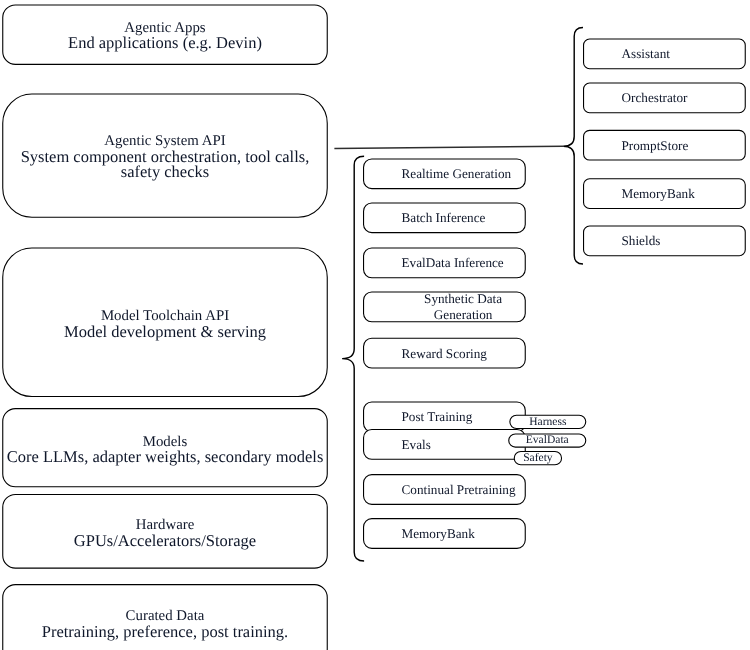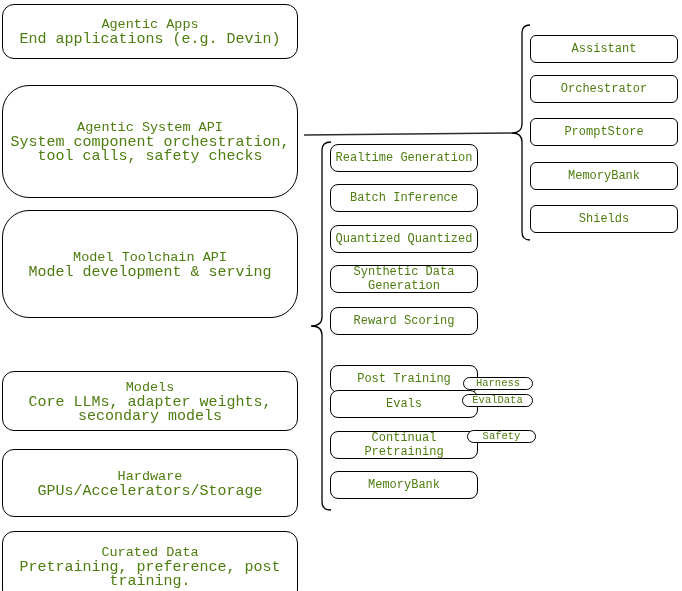--- a/index.html
+++ b/index.html
@@ -1,22 +1,22 @@
 <!DOCTYPE html>
 <html><head>
 <meta charset="utf-8">
 <style>
   html, body { margin: 0; padding: 0; background: #ffffff; }
   .canvas {
     position: relative;
     width: 682px;
     height: 591px;
     background: #ffffff;
-    font-family: Liberation Mono, monospace;
-    color: #4d7c0f;
+    font-family: Liberation Serif, serif;
+    color: #0f172a;
     overflow: hidden;
   }
   
   .lbox {
     position: absolute;
     left: 2px;
     width: 296px;
     border: 1.3px solid #000;
     background: #fff;
     box-sizing: border-box;
@@ -31,23 +31,23 @@
   
   .mbox, .rbox {
     position: absolute;
     width: 148px;
     height: 28px;
     border: 1.3px solid #000;
     background: #fff;
     box-sizing: border-box;
     display: flex;
     align-items: center;
-    justify-content: center;
     text-align: center;
     font-size: 12px;
+    padding-left: 34px;
   }
   .mbox { left: 330px; border-radius: 8px; }
   .rbox { left: 530px; border-radius: 6px; }
   
   .pill {
     position: absolute;
     height: 13px;
     border: 1.2px solid #000;
     background: #fff;
     border-radius: 8px;
@@ -74,26 +74,26 @@
   <div class="lbox" style="top:4px;height:55px;border-radius:12px">
     <div class="ltitle">Agentic Apps</div>
     <div class="lsub">End applications (e.g. Devin)</div>
   </div>
 
   <div class="lbox" style="top:85px;height:113px;border-radius:27px">
     <div class="ltitle">Agentic System API</div>
     <div class="lsub">System component orchestration, tool calls, safety checks</div>
   </div>
 
-  <div class="lbox" style="top:210px;height:108px;border-radius:27px">
+  <div class="lbox" style="top:225px;height:136px;border-radius:27px">
     <div class="ltitle">Model Toolchain API</div>
     <div class="lsub">Model development &amp; serving</div>
   </div>
 
-  <div class="lbox" style="top:371px;height:60px;border-radius:12px">
+  <div class="lbox" style="top:371px;height:72px;border-radius:12px">
     <div class="ltitle">Models</div>
     <div class="lsub">Core LLMs, adapter weights, secondary models</div>
   </div>
 
   <div class="lbox" style="top:449px;height:68px;border-radius:12px">
     <div class="ltitle">Hardware</div>
     <div class="lsub">GPUs/Accelerators/Storage</div>
   </div>
 
   <div class="lbox" style="top:531px;height:71px;border-radius:12px">
@@ -107,21 +107,21 @@
     <path d="M 530 25 Q 522 25 522 33 L 522 124 Q 522 133 512 133 Q 522 133 522 142 L 522 232 Q 522 240 530 240" fill="none" stroke="#000" stroke-width="1.3"></path>
   </svg>
 
   <div class="mbox" style="top:144px">
     <span>Realtime Generation</span>
   </div>
   <div class="mbox" style="top:184px">
     <span>Batch Inference</span>
   </div>
   <div class="mbox" style="top:225px">
-    <span>Quantized Quantized</span>
+    <span>EvalData Inference</span>
   </div>
   <div class="mbox" style="top:265px">
     <span>Synthetic Data Generation</span>
   </div>
   <div class="mbox" style="top:307px">
     <span>Reward Scoring</span>
   </div>
   <div class="mbox" style="top:365px">
     <span>Post Training</span>
   </div>
@@ -134,21 +134,21 @@
   <div class="mbox" style="top:471px">
     <span>MemoryBank</span>
   </div>
 
   <div class="pill" style="left:463px;top:377px;width:70px">
     <span>Harness</span>
   </div>
   <div class="pill" style="left:462px;top:394px;width:71px">
     <span>EvalData</span>
   </div>
-  <div class="pill" style="left:467px;top:430px;width:69px">
+  <div class="pill" style="left:467px;top:410px;width:44px">
     <span>Safety</span>
   </div>
 
   <div class="rbox" style="top:35px">
     <span>Assistant</span>
   </div>
   <div class="rbox" style="top:75px">
     <span>Orchestrator</span>
   </div>
   <div class="rbox" style="top:118px">

